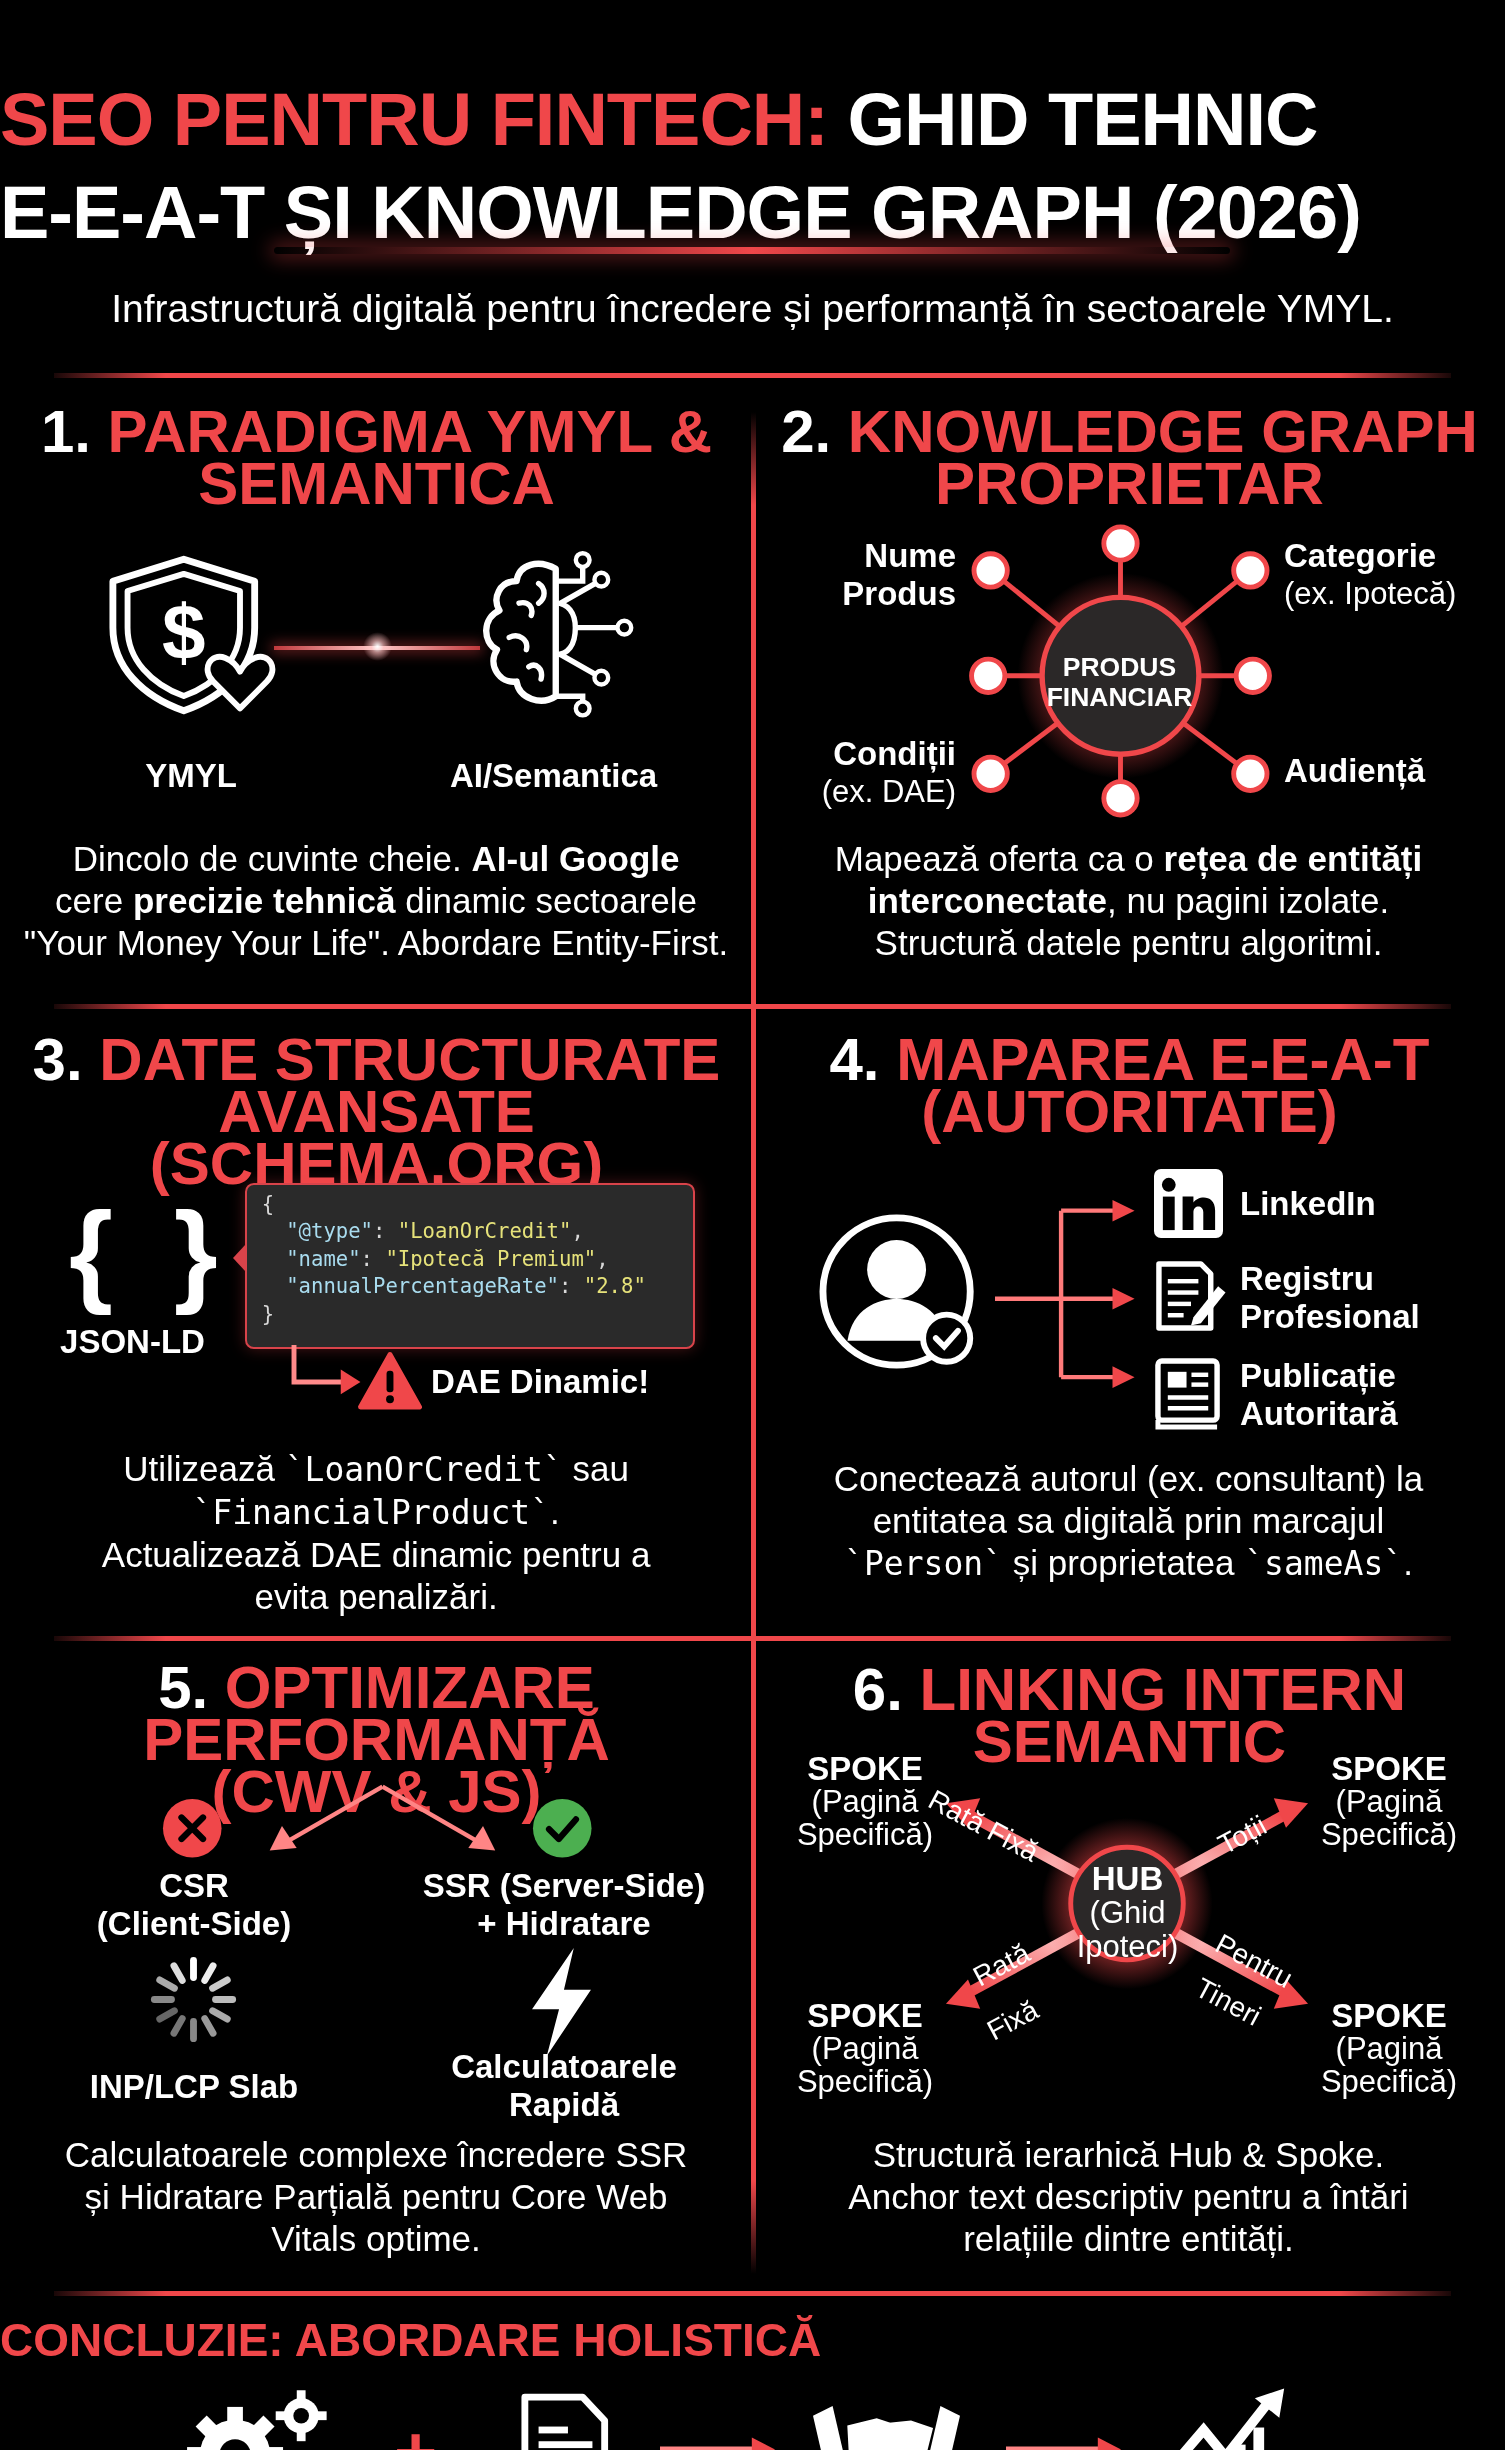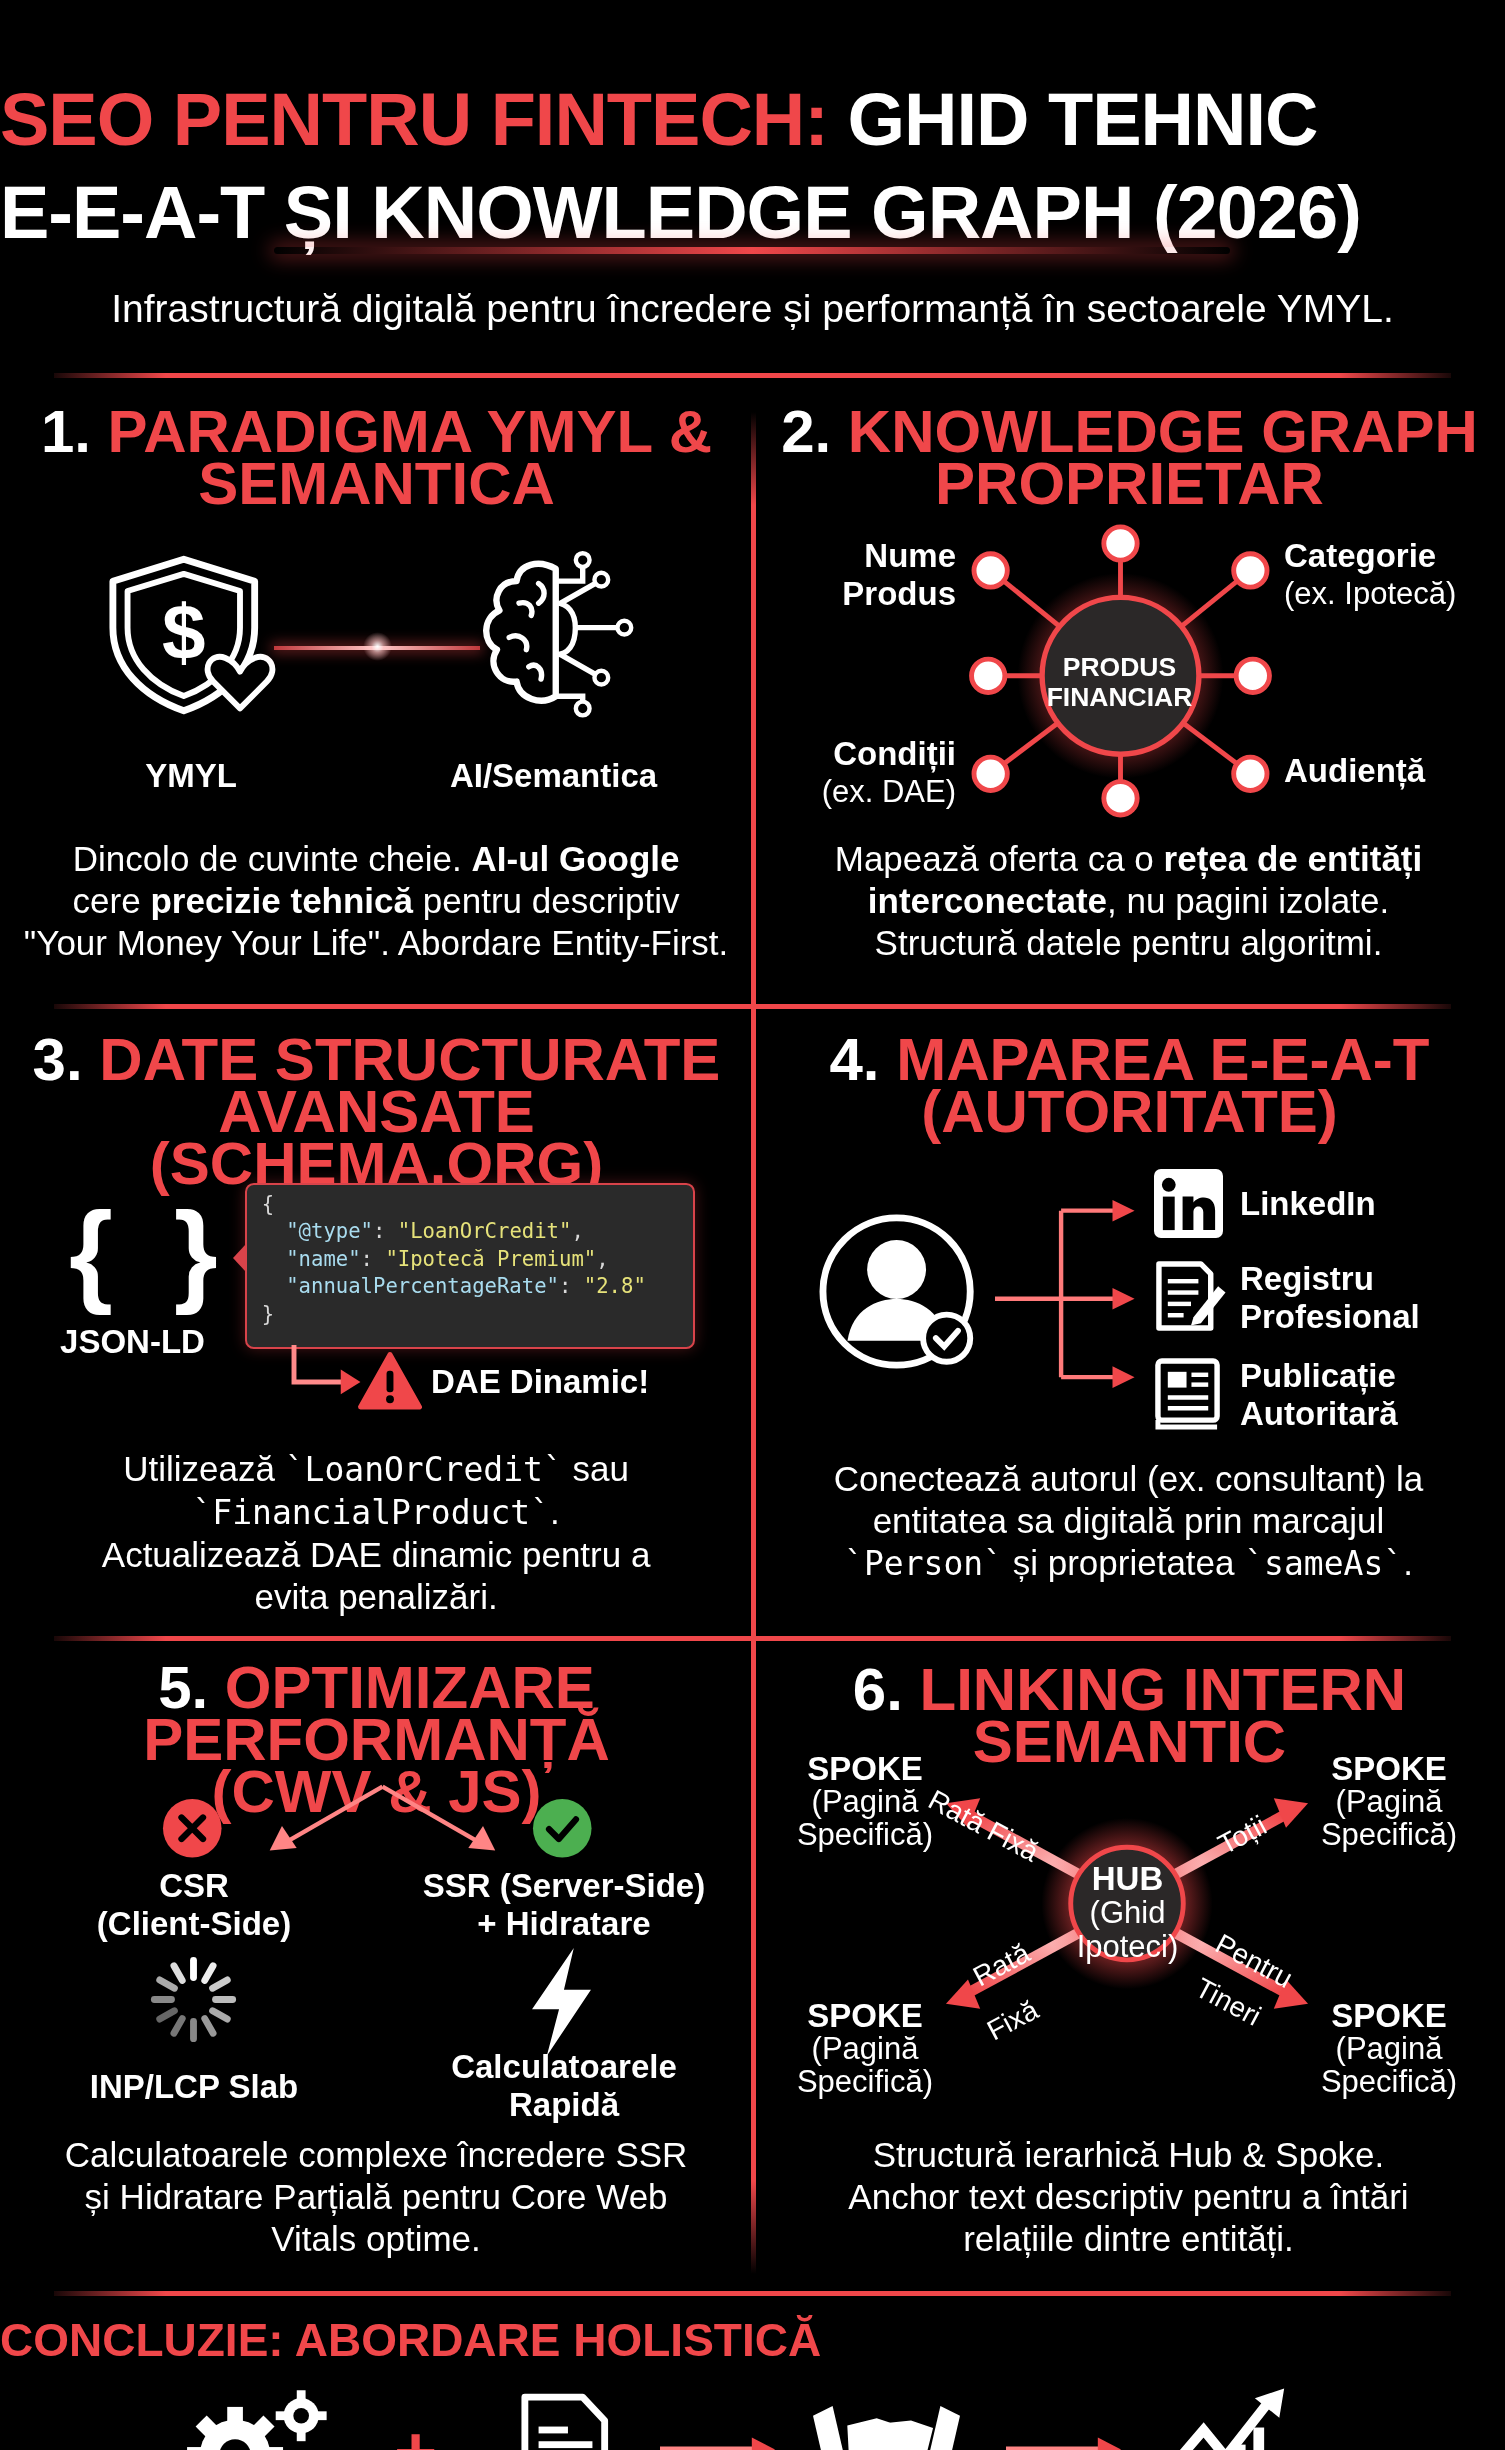--- a/index.html
+++ b/index.html
@@ -72,21 +72,21 @@
     <circle cx="230" cy="12" r="14" fill="#000" stroke="#fff" stroke-width="9"></circle>
     <circle cx="268" cy="52" r="14" fill="#000" stroke="#fff" stroke-width="9"></circle>
     <circle cx="315" cy="150" r="14" fill="#000" stroke="#fff" stroke-width="9"></circle>
     <circle cx="268" cy="252" r="14" fill="#000" stroke="#fff" stroke-width="9"></circle>
     <circle cx="230" cy="315" r="14" fill="#000" stroke="#fff" stroke-width="9"></circle>
   </svg>
   <div class="abs label" style="left:93px;width:196px;top:757px;">YMYL</div>
   <div class="abs label" style="left:441px;width:225px;top:757px;">AI/Semantica</div>
   <div class="abs body-text" style="left:19.6px;width:713px;top:838px;">
     <div><span>Dincolo de cuvinte cheie. </span><b>AI-ul Google</b></div>
-    <div><span>cere </span><b>precizie tehnică</b><span> pentru descriptiv</span></div>
+    <div><span>cere </span><b>precizie tehnică</b><span> dinamic sectoarele</span></div>
     <div>"Your Money Your Life". Abordare Entity-First.</div>
   </div>
 </section>
 
 <section>
   <div class="abs sec-title" style="left:753px;width:753px;top:406px;">
     <div><span class="num">2.</span> <span class="txt">KNOWLEDGE GRAPH</span></div>
     <div class="txt">PROPRIETAR</div>
   </div>
   <svg style="left:900px;top:519px;" width="441" height="294" viewBox="0 0 900 600">

